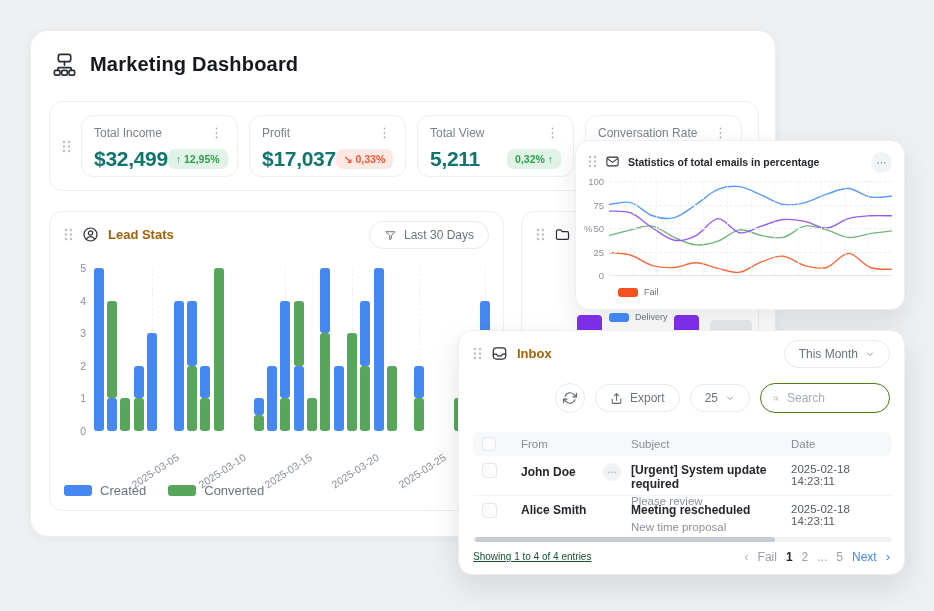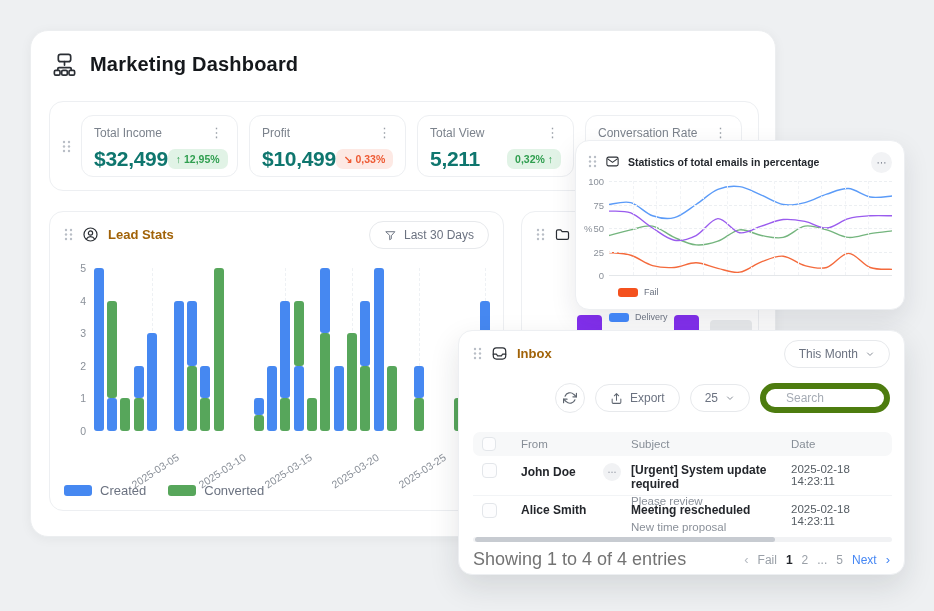--- a/index.html
+++ b/index.html
@@ -83,21 +83,21 @@
   .email-legend .legend-item { font-size:9px; gap:6px; }
 
   
   .inbox-card { position:absolute; left:458px; top:330px; width:447px; height:245px;
     background:#fff; border:1px solid #edeff2; border-radius:14px; z-index:6;
     box-shadow:0 12px 30px rgba(25,30,45,.12); }
   .inbox-period { position:absolute; right:14px; top:9px; }
   .inbox-toolbar { position:absolute; right:14px; top:52px; display:flex; align-items:center; gap:10px; }
   .icon-circle-btn { width:30px; height:30px; border:1px solid #e7e9ec; border-radius:50%;
     display:flex; align-items:center; justify-content:center; background:#fff; cursor:pointer; }
-  .search-pill { display:flex; align-items:center; gap:8px; border:6px solid #4d7c0f; border-radius:999px;
+  .search-pill { display:flex; align-items:center; gap:8px; border:1px solid #4d7c0f; border-radius:999px;
     height:30px; padding:0 12px; width:130px; }
   .search-pill input { border:none; outline:none; width:90px; font-size:12px; color:#374151;
     font-family:"Liberation Sans", sans-serif; background:transparent; }
   .search-pill input::placeholder { color:#a6acb5; }
 
   .inbox-table { position:absolute; left:14px; top:93px; width:419px;margin-top:8px; }
   .t-row { display:grid; grid-template-columns:48px 110px 1fr 101px; align-items:start; }
   .t-head { background:#f7f8f9; border-radius:7px; height:24px; align-items:center; }
   .t-head .th { font-size:11.5px; color:#878e97; }
   .cb { width:15px; height:15px; border:1.5px solid #e3e6ea; border-radius:4px; background:#fdfdfe; margin-left:9px; cursor:pointer; }
@@ -108,21 +108,21 @@
   .row-actions { width:18px; height:18px; border-radius:50%; background:#f1f2f4; color:#6b7280;
     font-size:9px; display:flex; align-items:center; justify-content:center; cursor:pointer; }
   .subj { font-size:12px; font-weight:700; color:#23262b; }
   .subj-sub { font-size:11.5px; color:#8a9099; margin-top:4px; }
   .date-cell { font-size:11.5px; color:#555c63; }
 
   .hscroll { position:absolute; left:14px; top:206px; width:419px; height:5px; border-radius:3px; background:#f1f2f4; }
   .hscroll-thumb { position:absolute; left:2px; top:0; width:300px; height:5px; border-radius:3px; background:#c7cbd1; cursor:pointer; }
 
   .inbox-footer { position:absolute; left:14px; right:14px; top:218px; display:flex; justify-content:space-between; align-items:center; }
-  .summary { font-size:18px; color:#737373; }
+  .summary { font-size:10px; color:#14532d;text-decoration:underline; }
   .pager { display:flex; align-items:center; gap:9px; font-size:12px; color:#9aa0a8; }
   .pager .pg { cursor:pointer; }
   .pager .active { color:#23262b; font-weight:700; }
   .pager .next { color:var(--link,#4687f4); }
   .chev { font-size:13px; color:#b6bbc2; cursor:pointer; }
   .chev-next { color:var(--link,#4687f4); }
 
   svg.ic { display:block; }
 </style>
 </head>
@@ -169,21 +169,21 @@
           <span class="badge badge-up">↑ 12,95%</span>
         </div>
       </div>
 
       <div class="stat-card">
         <div class="stat-top">
           <span class="stat-label">Profit</span>
           <span class="kebab">⋮</span>
         </div>
         <div class="stat-bottom">
-          <span class="stat-value">$10,499</span>
+          <span class="stat-value">$17,037</span>
           <span class="badge badge-down">↘ 0,33%</span>
         </div>
       </div>
 
       <div class="stat-card">
         <div class="stat-top">
           <span class="stat-label">Total View</span>
           <span class="kebab">⋮</span>
         </div>
         <div class="stat-bottom">

